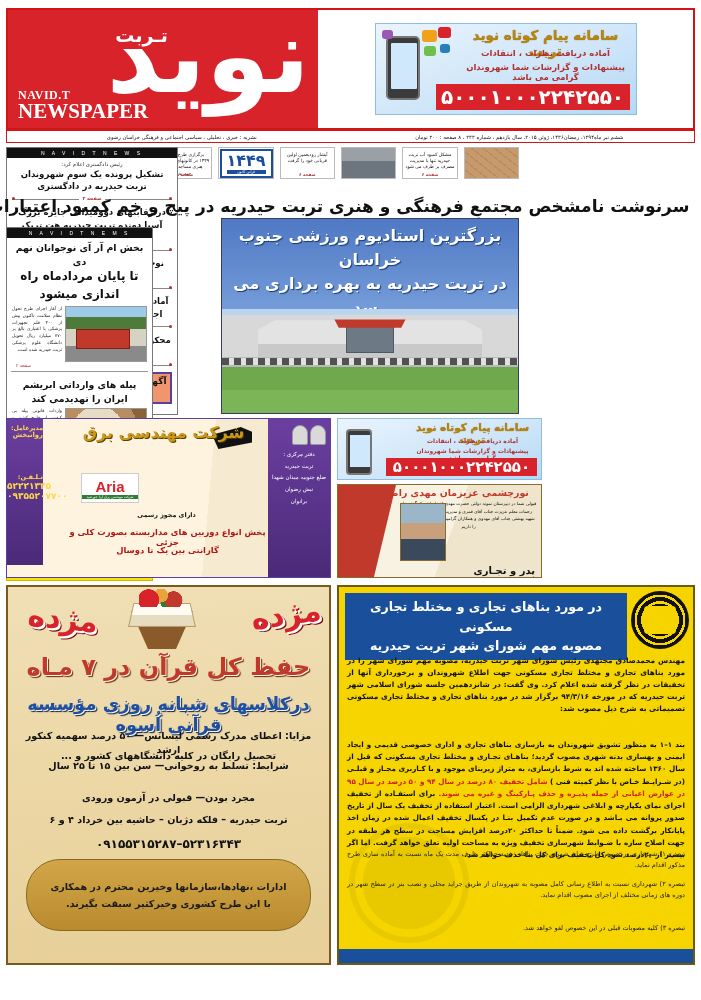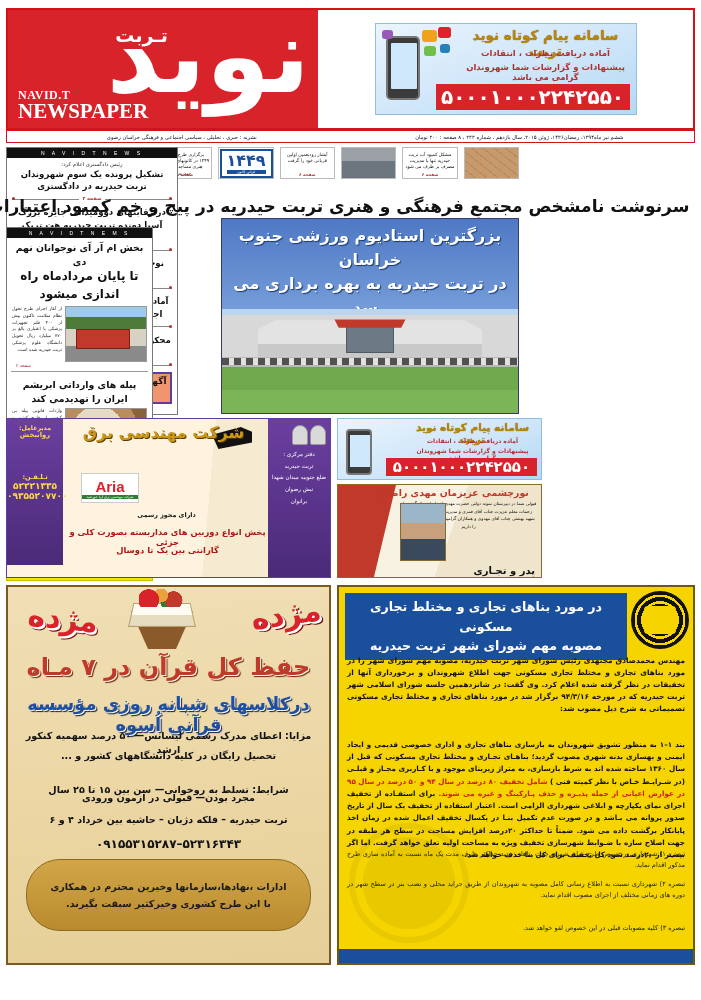--- a/index.html
+++ b/index.html
@@ -273,23 +273,23 @@
   .tashakor .tk-body { font-size: 4.5px; line-height: 1.62; color: #111; text-align: justify; }
   .tashakor .tk-sign { font-size: 7.5px; font-weight: bold; color: #d8232a; text-align: right;
     margin-top: 1px; }
   .ariabox {
     position: absolute; top: 418px; left: 6px;
     width: 325px; height: 160px;
     border: 1px solid #5b3fa0; overflow: hidden;
     background: linear-gradient(95deg,#fdf3df 0 62%, #f6ead0 62% 100%);
   }
   .ariabox .a-leftband {
-    position: absolute; left: 0; top: 0; bottom: 12px; width: 56px;
+    position: absolute; left: 0; top: 0; bottom: 12px; width: 36px;
     background: linear-gradient(180deg,#6b3fa0 0%, #4b2a78 100%);
-    color: #ffd84a; text-align: center;
+    color: #ffd84a; text-align: right;
   }
   .ariabox .a-rightband {
     position: absolute; right: 0; top: 0; bottom: 0; width: 62px;
     background: linear-gradient(180deg,#6b3fa0 0%, #4b2a78 100%);
     color: #fff; text-align: center; font-size: 5.6px; line-height: 2.1;
     padding-top: 30px;
   }
   .ariabox .a-leftband .lbl { font-size: 6.2px; font-weight: bold; margin-top: 5px; }
   .ariabox .a-leftband .val { font-size: 6.8px; font-weight: bold; }
   .ariabox .a-leftband .tel-lbl { font-size: 6.6px; font-weight: bold; margin-top: 34px; }
@@ -428,21 +428,21 @@
     position: absolute; top: 106px; right: 4px; left: 4px; text-align: center;
     font-size: 18px; font-weight: bold; color: #1f4fa0;
     text-shadow: 1px 1px 0 #fff6df, 2px 2px 1px #0d2350;
   }
   .mozhdeh .mz-line {
     position: absolute; right: 6px; left: 6px; text-align: center;
     font-size: 9.6px; font-weight: bold; color: #111; line-height: 1.5;
   }
   .mozhdeh .ml1 { top: 142px; }
   .mozhdeh .ml2 { top: 162px; }
-  .mozhdeh .ml3 { top: 196px; }
+  .mozhdeh .ml3 { top: 172px; }
   .mozhdeh .ml4 { top: 204px; }
   .mozhdeh .ml5 { top: 226px; }
   .mozhdeh .ml6 { top: 248px; font-size: 12px; direction: ltr; letter-spacing: .5px; }
   .mozhdeh .mz-pill {
     position: absolute; left: 18px; right: 18px; top: 272px; height: 72px;
     background: linear-gradient(180deg,#d2a648 0%, #b98b2e 100%);
     border-radius: 34px; border: 1px solid #8a6a1e;
     display: flex; flex-direction: column; align-items: center; justify-content: center;
     gap: 6px; padding: 0 10px;
   }

